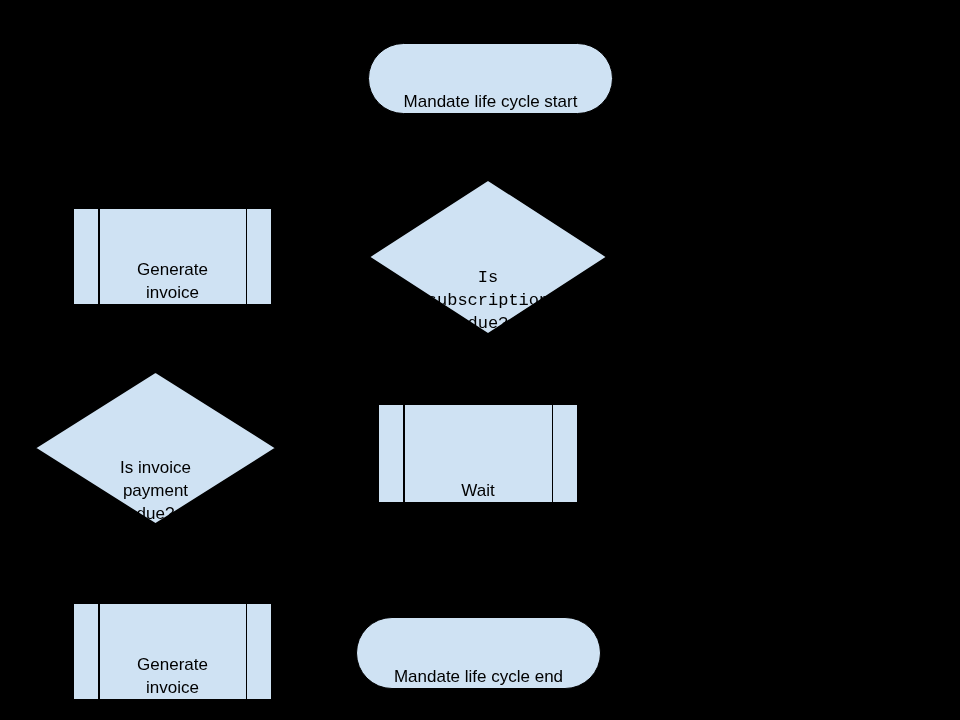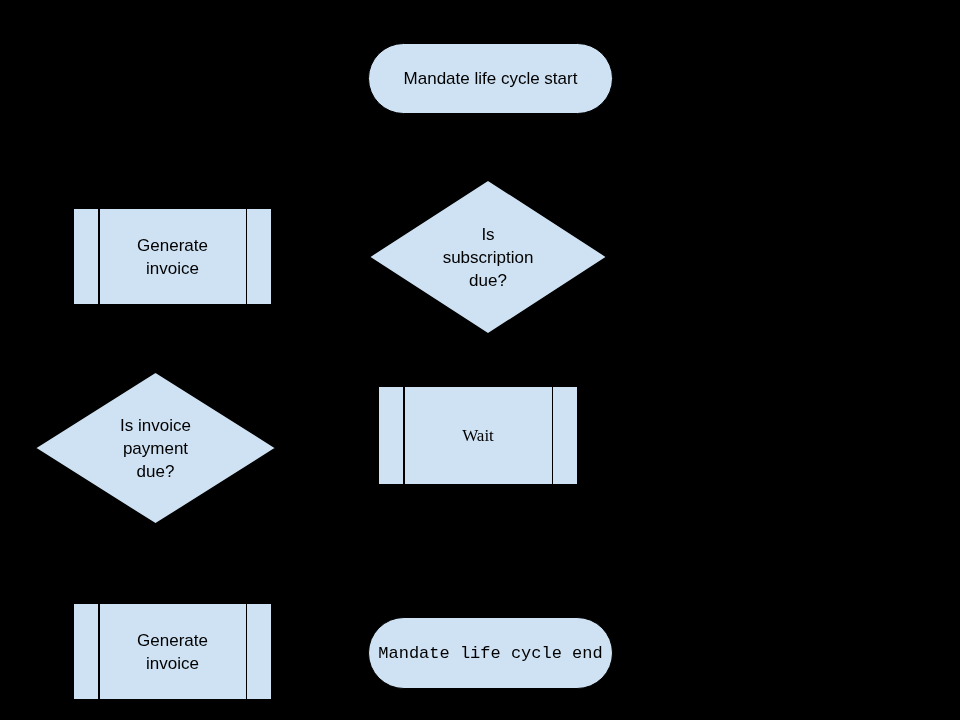--- a/index.html
+++ b/index.html
@@ -10,21 +10,21 @@
     position: relative;
     width: 960px;
     height: 720px;
     background: var(--canvas-bg, #000000);
     overflow: hidden;
     font-family: "Liberation Sans", sans-serif;
   }
   .node {
     position: absolute;
     display: flex;
-    align-items: center;
+    align-items: flex-end;
     justify-content: center;
     text-align: center;
     box-sizing: border-box;
     color: var(--text-color, #000000);
     font-size: 17px;
     line-height: 23px;
   }
   .node .label {
     position: relative;
     white-space: pre-line;
@@ -59,25 +59,25 @@
     position: absolute;
     left: 0; top: 0;
     width: 100%;
     height: 100%;
     z-index: 0;
   }
 
   
   #node-start  { left: 368px; top: 43px;  width: 245px; height: 71px; }
   #node-gen1   { left: 73px;  top: 208px; width: 199px; height: 97px; }
-  #node-subdue { left: 368px; top: 179px; width: 240px; height: 156px; }
+  #node-subdue { left: 368px; top: 179px; width: 240px; height: 156px; font-family: Liberation Mono, monospace; }
   #node-invdue { left: 34px;  top: 371px; width: 243px; height: 154px; }
-  #node-wait   { left: 378px; top: 386px; width: 200px; height: 99px; font-family: Liberation Serif, serif; }
+  #node-wait   { left: 378px; top: 404px; width: 200px; height: 99px; }
   #node-gen2   { left: 73px;  top: 603px; width: 199px; height: 97px; }
-  #node-end    { left: 368px; top: 617px; width: 245px; height: 72px; font-family: Liberation Mono, monospace; }
+  #node-end    { left: 356px; top: 617px; width: 245px; height: 72px; }
 </style>
 </head>
 <body>
 
 <div id="node-start" class="node terminator">
   <span class="label">Mandate life cycle start</span>
 </div>
 
 <div id="node-gen1" class="node process">
   <span class="label">Generate

